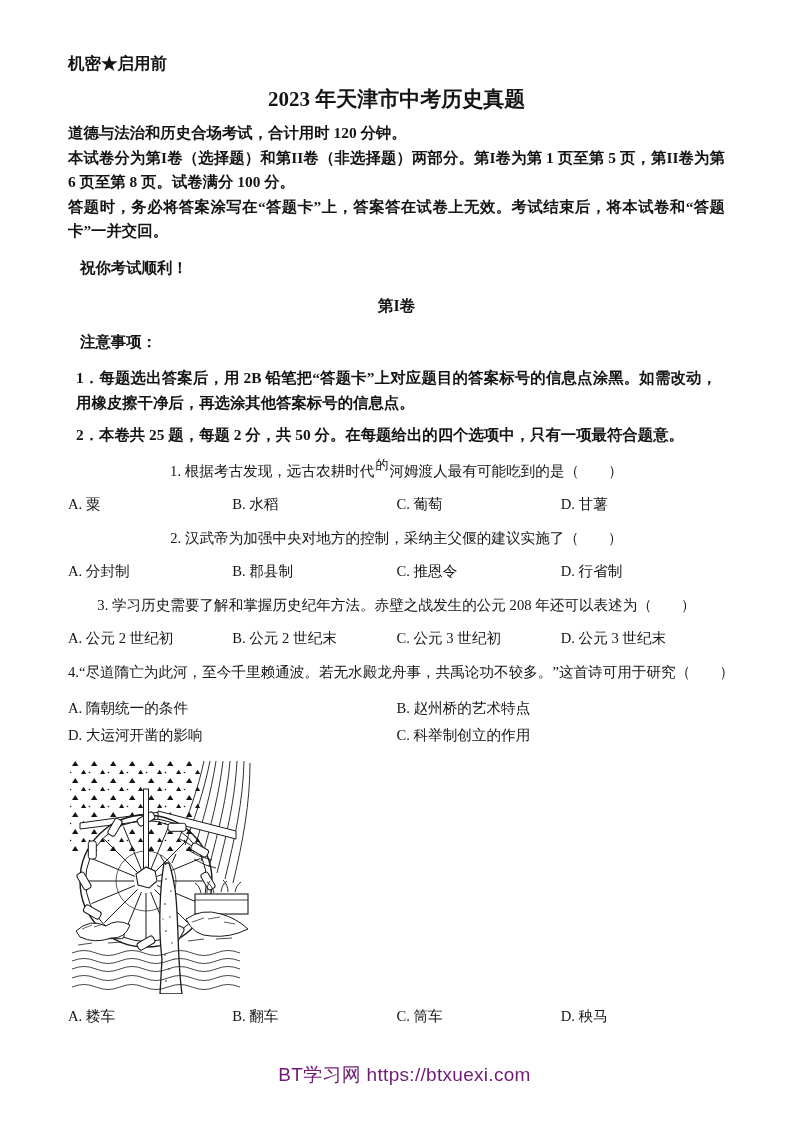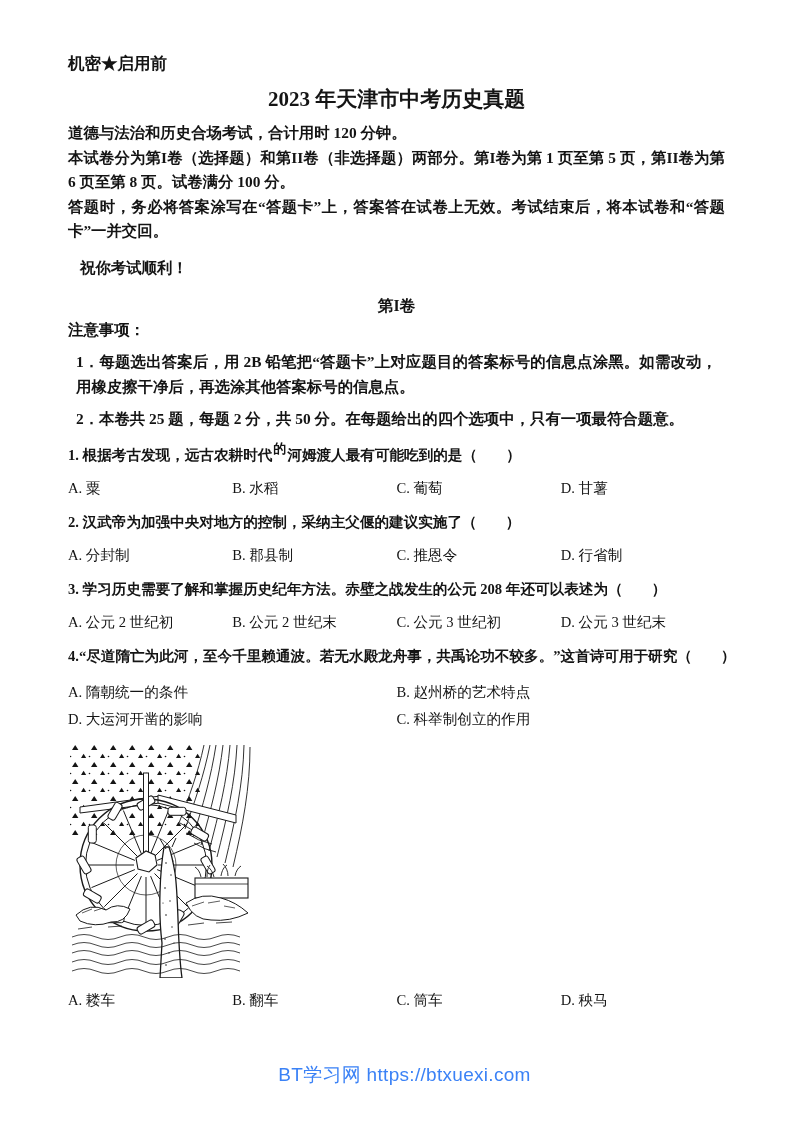--- a/index.html
+++ b/index.html
@@ -7,34 +7,34 @@
     position:relative;width:793px;height:1122px;background:#ffffff;
     overflow:hidden;color:#141414;
     font-family:"Liberation Serif","DejaVu Serif",serif;
   }
   .content{padding:52px 68px 0 68px;}
   .secret{font-size:16.5px;font-weight:700;line-height:24px;}
   .title{text-align:center;font-size:21px;font-weight:700;line-height:30px;margin:8px 0 7px 0;}
   .intro-p{font-size:15.4px;font-weight:700;line-height:24.6px;text-align:justify;margin:0;}
   .wish{font-size:15.4px;font-weight:700;line-height:24.6px;margin:12px;}
   .sec-head{font-size:15.8px;font-weight:700;text-align:center;line-height:25px;margin:0;}
-  .notice-head{font-size:15.4px;font-weight:700;line-height:24.6px;margin:0;}
+  .notice-head{font-size:15.4px;font-weight:700;line-height:24.6px;margin:12px;}
   .notice-p{font-size:15.4px;font-weight:700;line-height:24.6px;text-align:justify;margin:8px;}
-  .q-stem{font-size:14.6px;font-weight:700;line-height:21px;margin:13px 0 0 0;white-space:nowrap;}
+  .q-stem{font-size:14.6px;font-weight:400;line-height:21px;margin:13px 0 0 0;white-space:nowrap;text-align:center;}
   .sup{font-size:13px;position:relative;top:-7px;margin:0 1px;}
   .opts{display:flex;margin:12px 0 0 0;font-size:14.6px;line-height:21px;}
   .opts span{flex:0 0 25%;white-space:nowrap;}
   .opts.cols2{flex-wrap:wrap;}
   .opts.cols2 span{flex:0 0 50%;line-height:27px;}
   .figure-wrap{margin:10px 0 4px 0;width:185px;height:235px;}
   .figure-wrap svg{display:block;}
   .footer{
     position:absolute;left:16px;right:0;top:1062px;text-align:center;
     font-family:"Liberation Sans","DejaVu Sans",sans-serif;
-    font-size:19px;color:#3b82f6;letter-spacing:0.3px;
+    font-size:19px;color:#701a75;letter-spacing:0.3px;
   }
 </style>
 </head>
 <body>
 
 <div class="page">
   <div class="content">
 
     <div class="secret">机密★启用前</div>
 

